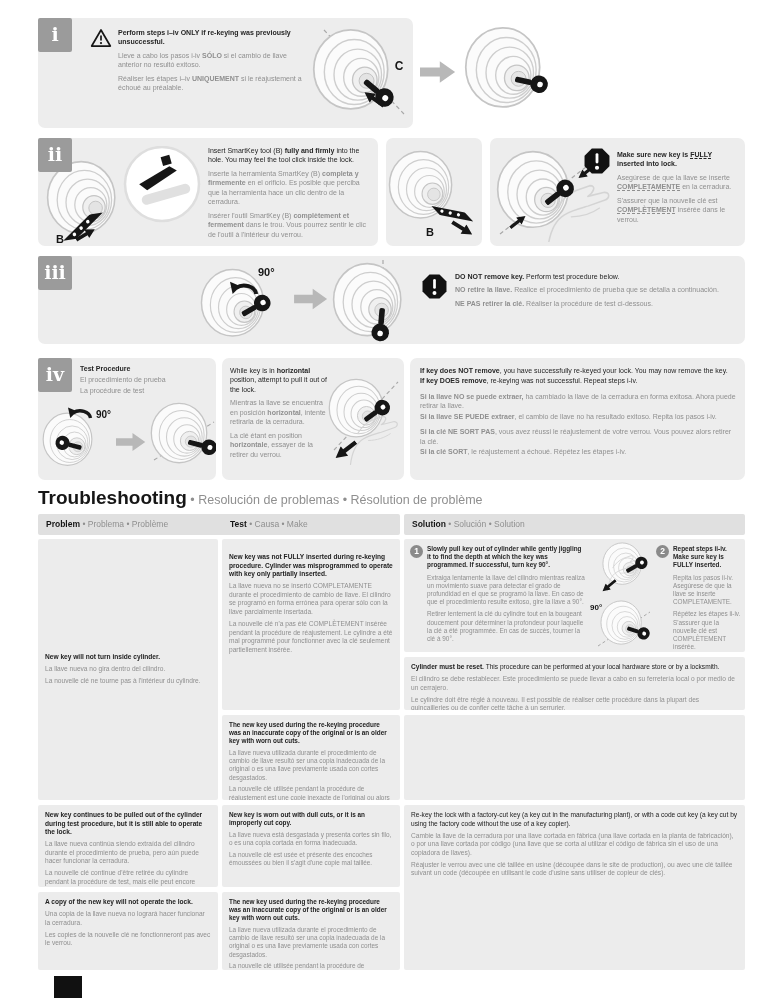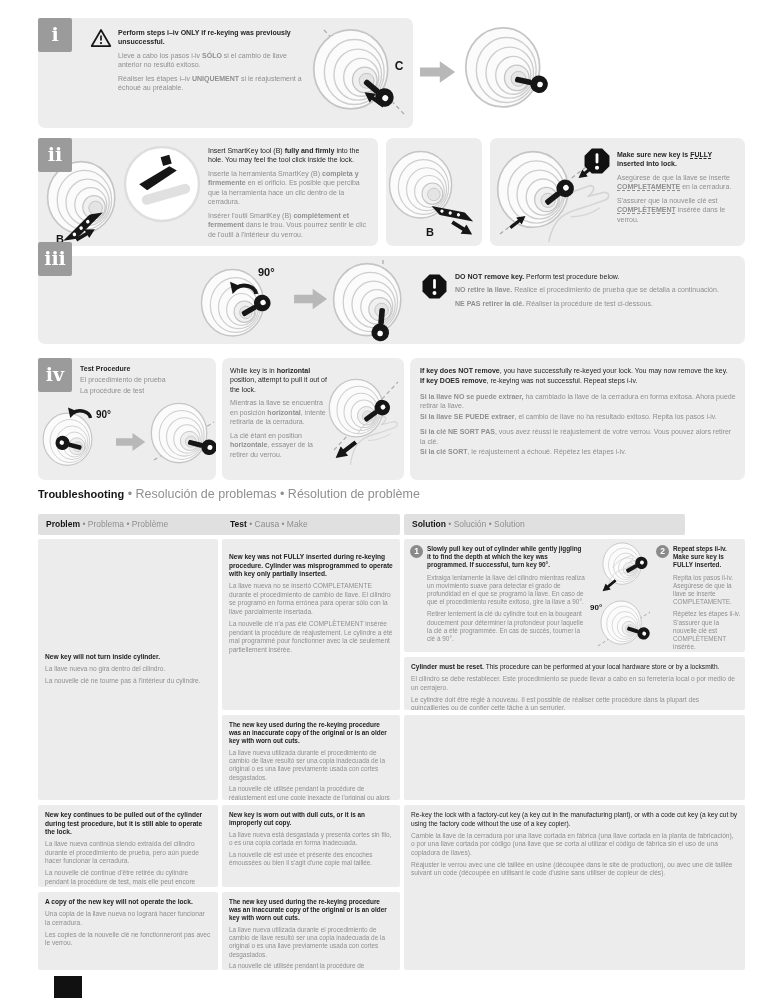--- a/index.html
+++ b/index.html
@@ -8,21 +8,21 @@
   .panel{position:absolute;background:#ededed;border-radius:7px}
   .numbox{position:absolute;width:34px;height:34px;background:#9b9b9b;border-radius:2px;color:#fff;
           font-weight:bold;font-size:19px;line-height:33px;text-align:center;font-family:"DejaVu Serif",serif;z-index:3}
   .fig{position:absolute;z-index:2}
   .txt{position:absolute;font-size:7px;line-height:1.35;color:#8f8f8f;z-index:2}
   .txt p+p{margin-top:4px}
   .txt .en{color:#262626}
   .b{font-weight:bold}
   .u{text-decoration:underline;text-decoration-style:dashed;text-underline-offset:1px}
   .hdr{position:absolute;left:38px;top:487px;font-size:12.5px;color:#8f8f8f}
-  .hdr b{color:#161616;font-size:11px}
+  .hdr b{color:#161616;font-size:19px}
   .hcell{position:absolute;height:21px;background:#e0e0e0;font-size:8.5px;line-height:21px;padding:0 8px;
          color:#8f8f8f;border-radius:2px;white-space:nowrap;overflow:hidden}
   .hcell b{color:#161616}
   .cell{position:absolute;background:#ececec;padding:6px 7px;font-size:6.6px;line-height:1.3;color:#8f8f8f;
         border-radius:2px;overflow:hidden}
   .cell p+p{margin-top:3.5px}
   .cell .en{color:#222}
   .center{display:flex;flex-direction:column;justify-content:center}
   .small{font-size:6.4px;line-height:1.28}
   .numcirc{position:absolute;width:13px;height:13px;border-radius:50%;background:#8a8a8a;color:#fff;
@@ -182,21 +182,21 @@
       <use href="#stop" width="26" height="26"></use>
     </svg>
 </div>
 <div class="txt" style="left:617px;top:150px;width:122px">
   <p class="en b"><span>Make sure new key is </span><span class="u">FULLY</span><span> inserted into lock.</span></p>
   <p><span>Asegúrese de que la llave se inserte </span><b class="u">COMPLETAMENTE</b><span> en la cerradura.</span></p>
   <p><span>S'assurer que la nouvelle clé est </span><b class="u">COMPLÈTEMENT</b><span> insérée dans le verrou.</span></p>
 </div>
 
 <div class="panel" style="left:38px;top:256px;width:707px;height:88px"></div>
-<div class="numbox" style="left:38px;top:242px">iii</div>
+<div class="numbox" style="left:38px;top:256px">iii</div>
 <div class="fig" style="left:200px;top:260px">
   <svg width="88" height="84" viewBox="0 0 88 84">
     <use href="#knob" x="0" y="8" width="74" height="74"></use>
     <g transform="translate(46,53) rotate(-30)">
         <use href="#keybow" x="-4" y="-10" width="32" height="19"></use>
       </g>
     <use href="#rot90" x="28" y="20" width="32" height="21"></use>
     <text x="58" y="16" font-size="11" font-weight="bold" fill="#161616">90°</text>
   </svg>
 </div>
@@ -276,21 +276,21 @@
   <p style="margin-top:6px"><b>Si la llave NO se puede extraer,</b><span> ha cambiado la llave de la cerradura en forma exitosa. Ahora puede retirar la llave.</span></p>
   <p style="margin-top:1px"><b>Si la llave SE PUEDE extraer</b><span>, el cambio de llave no ha resultado exitoso. Repita los pasos i-iv.</span></p>
   <p style="margin-top:6px"><b>Si la clé NE SORT PAS</b><span>, vous avez réussi le réajustement de votre verrou. Vous pouvez alors retirer la clé.</span></p>
   <p style="margin-top:1px"><b>Si la clé SORT</b><span>, le réajustement a échoué. Répétez les étapes i-iv.</span></p>
 </div>
 
 <div class="hdr"><b>Troubleshooting</b><span> • Resolución de problemas • Résolution de problème</span></div>
 
 <div class="hcell" style="left:38px;top:514px;width:208px"><b>Problem</b><span> • Problema • Problème</span></div>
 <div class="hcell" style="left:222px;top:514px;width:178px"><b>Test</b><span> • Causa • Make</span></div>
-<div class="hcell" style="left:404px;top:514px;width:281px"><b>Solution</b><span> • Solución • Solution</span></div>
+<div class="hcell" style="left:404px;top:514px;width:341px"><b>Solution</b><span> • Solución • Solution</span></div>
 
 <div class="cell center" style="left:38px;top:539px;width:180px;height:261px">
   <p class="en b">New key will not turn inside cylinder.</p>
   <p>La llave nueva no gira dentro del cilindro.</p>
   <p>La nouvelle clé ne tourne pas à l'intérieur du cylindre.</p>
 </div>
 <div class="cell" style="left:38px;top:805px;width:180px;height:82px">
   <p class="en b">New key continues to be pulled out of the cylinder during test procedure, but it is still able to operate the lock.</p>
   <p>La llave nueva continúa siendo extraída del cilindro durante el procedimiento de prueba, pero aún puede hacer funcionar la cerradura.</p>
   <p>La nouvelle clé continue d'être retirée du cylindre pendant la procédure de test, mais elle peut encore actionner le verrou.</p>

